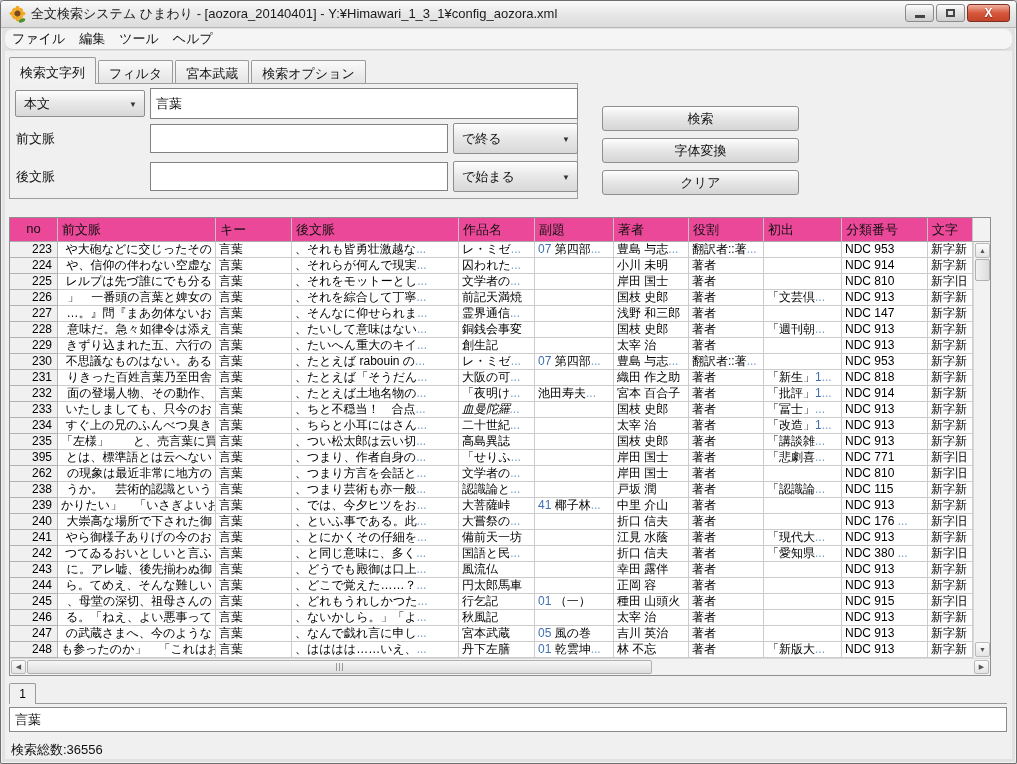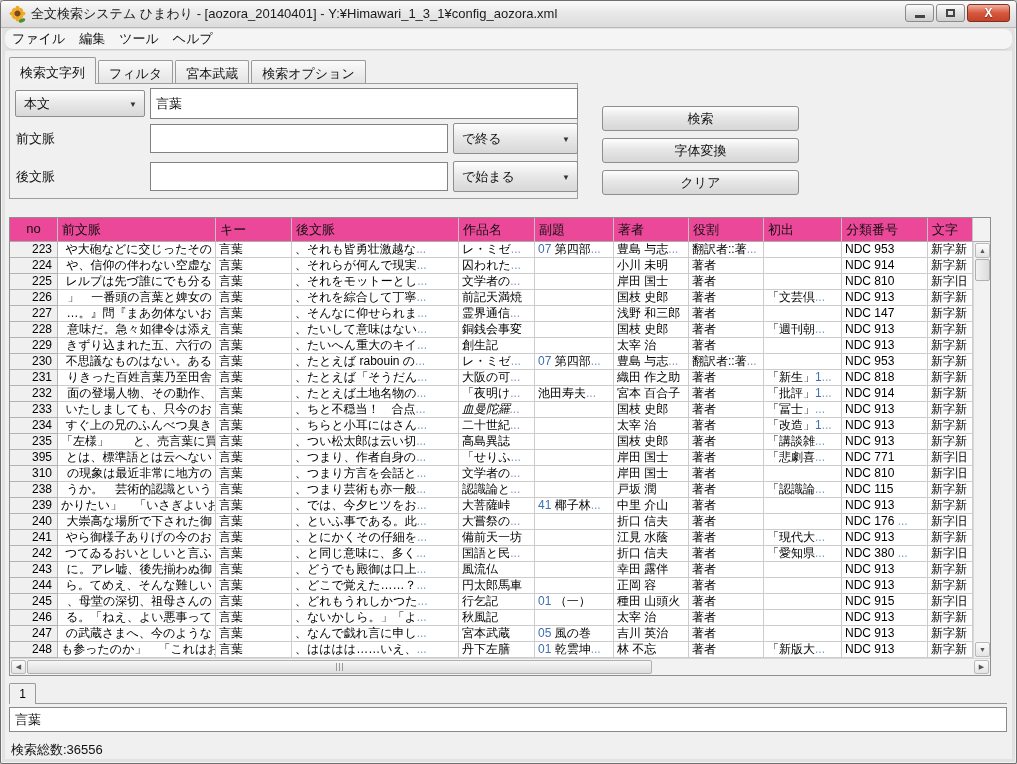--- a/index.html
+++ b/index.html
@@ -362,21 +362,21 @@
               <div class="td col3" style="width: 167px;">、つまり、作者自身の<span class="dots">...</span></div>
               <div class="td col4" style="width: 76px;">「せりふ<span class="dots">...</span></div>
               <div class="td col5" style="width: 79px;"></div>
               <div class="td col6" style="width: 75px;">岸田 国士</div>
               <div class="td col7" style="width: 75px;">著者</div>
               <div class="td col8" style="width: 78px;">「悲劇喜<span class="dots">...</span></div>
               <div class="td col9" style="width: 86px;">NDC 771</div>
               <div class="td col10" style="width: 45px;">新字旧</div>
             </div>
             <div class="tr">
-              <div class="td col0 td-no" style="width: 48px;">310</div>
+              <div class="td col0 td-no" style="width: 48px;">262</div>
               <div class="td col1" style="width: 158px;">の現象は最近非常に地方の</div>
               <div class="td col2" style="width: 76px;">言葉</div>
               <div class="td col3" style="width: 167px;">、つまり方言を会話と<span class="dots">...</span></div>
               <div class="td col4" style="width: 76px;">文学者の<span class="dots">...</span></div>
               <div class="td col5" style="width: 79px;"></div>
               <div class="td col6" style="width: 75px;">岸田 国士</div>
               <div class="td col7" style="width: 75px;">著者</div>
               <div class="td col8" style="width: 78px;"></div>
               <div class="td col9" style="width: 86px;">NDC 810</div>
               <div class="td col10" style="width: 45px;">新字旧</div>

